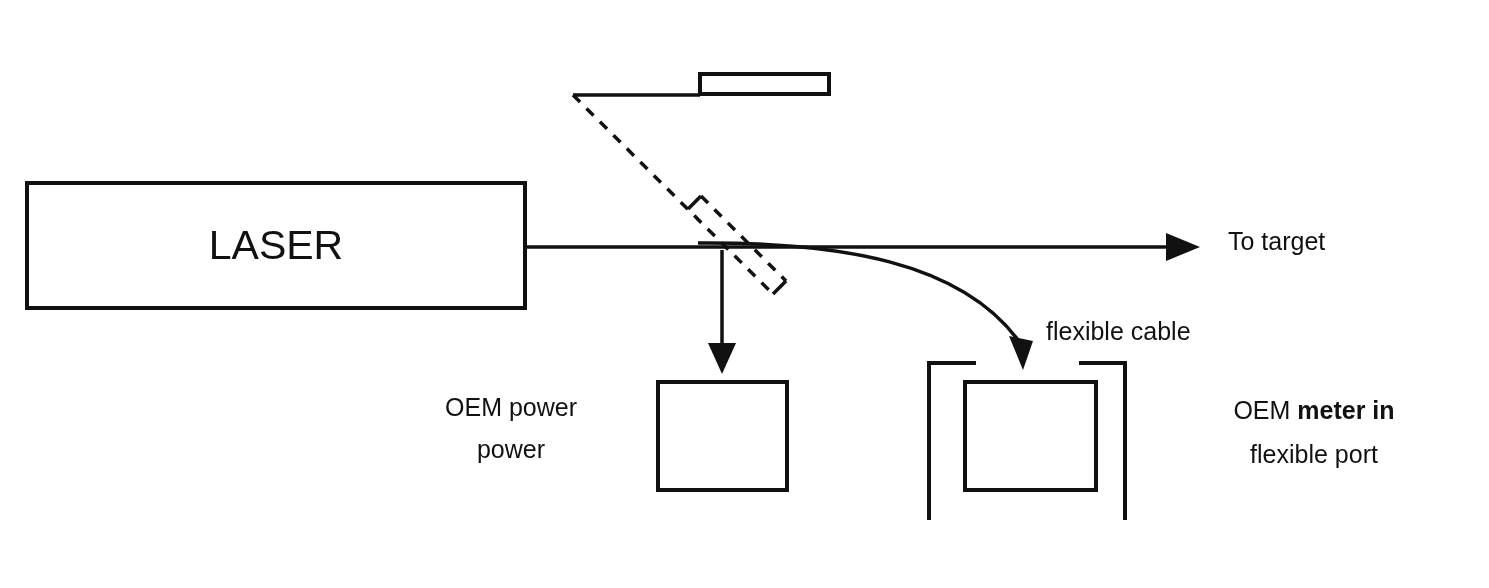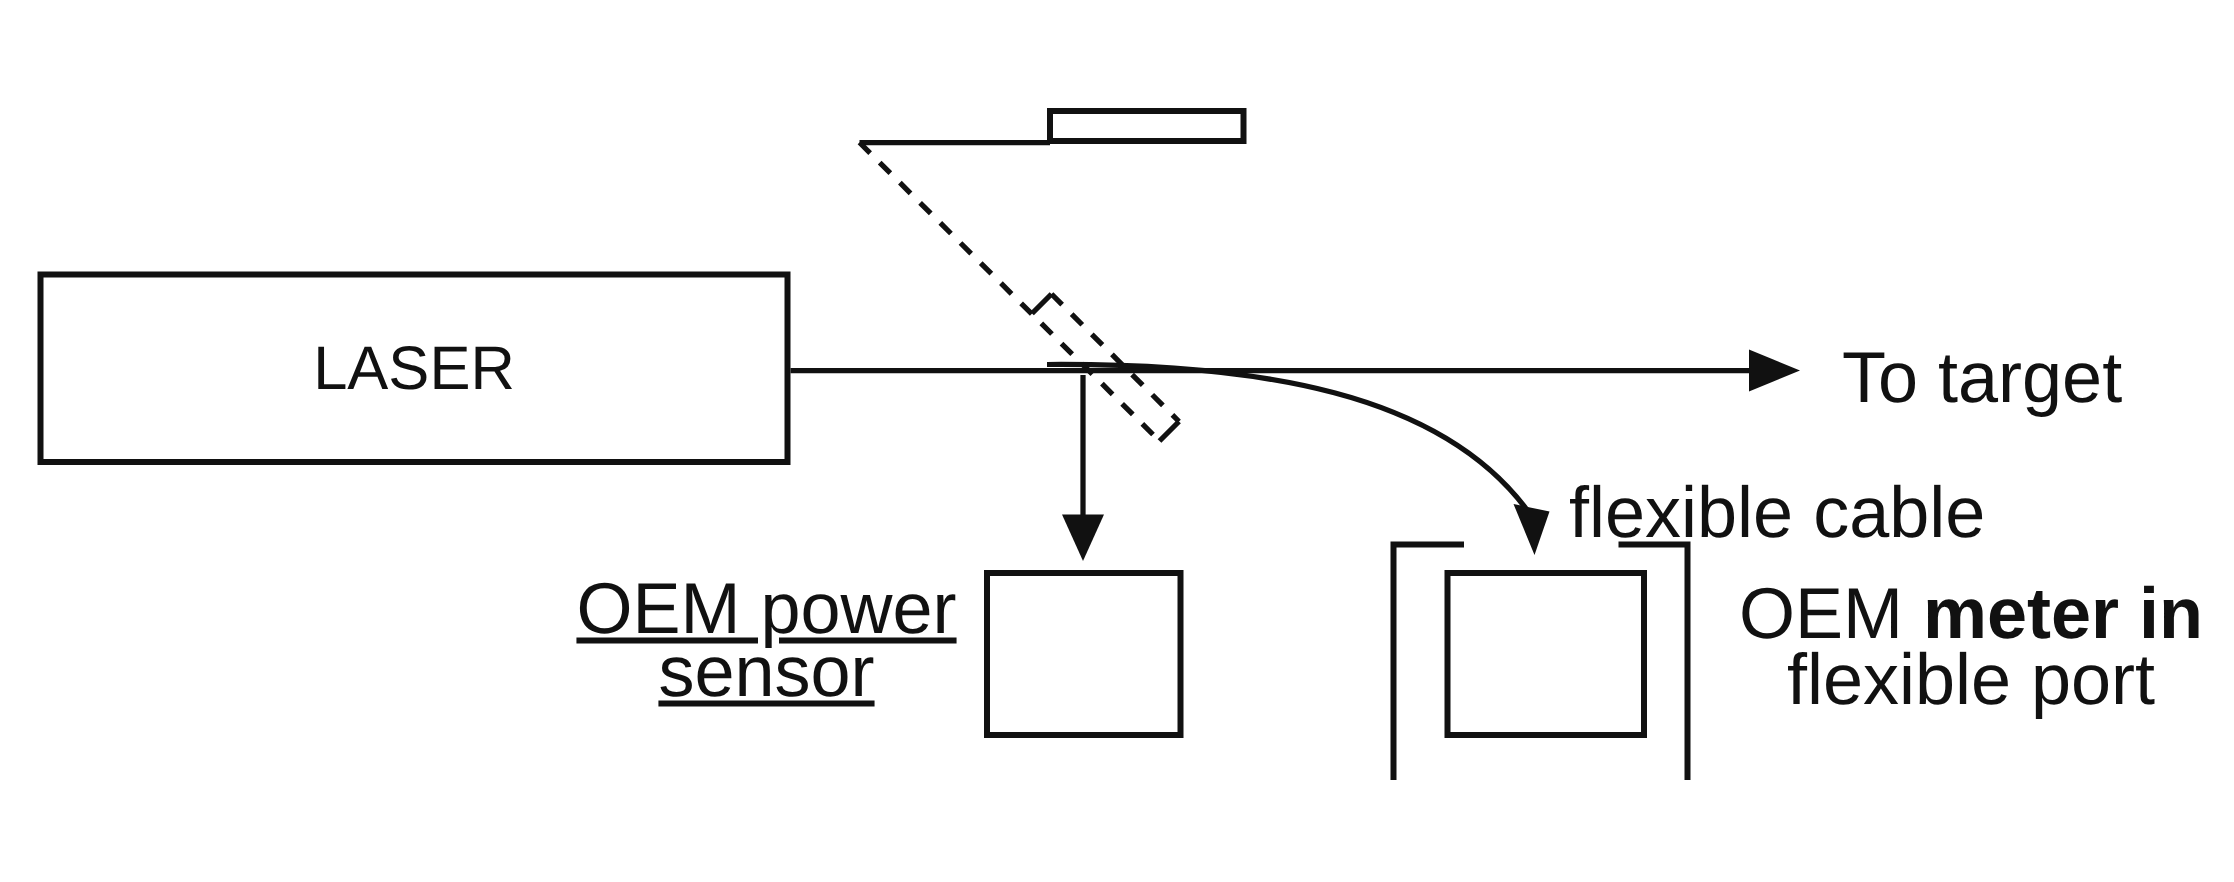--- a/index.html
+++ b/index.html
@@ -34,21 +34,21 @@
     stroke-dasharray: 10 9;
   }
   svg.diagram .solid-fill {
     fill: currentColor;
     stroke: none;
   }
   .label {
     position: absolute;
     white-space: nowrap;
     line-height: 1;
-    font-size: 48px;
+    font-size: 25px;
     color: var(--color-ink, #111111);
   }
   .label-laser {
     left: 27px;
     top: 183px;
     width: 498px;
     height: 125px;
     display: flex;
     align-items: center;
     justify-content: center;
@@ -62,21 +62,20 @@
     left: 1046px;
     top: 299px;
     margin-top: 20px;
   }
   .label-power-meter {
     left: 511px;
     top: 386px;
     transform: translateX(-50%);
     text-align: center;
     line-height: 42px;
-    text-decoration: underline;
   }
   .label-sensor {
     left: 1314px;
     top: 388px;
     transform: translateX(-50%);
     text-align: center;
     line-height: 44px;
   }
   .emph {
     font-weight: 600;
@@ -117,21 +116,21 @@
   </svg>
 
   <div class="label label-laser">LASER</div>
 
   <div class="label label-to-target">To target</div>
 
   <div class="label label-flexible-cable">flexible cable</div>
 
   <div class="label label-power-meter">
     <div>OEM power</div>
-    <div>sensor</div>
+    <div>power</div>
   </div>
 
   <div class="label label-sensor">
     <div><span>OEM </span><span class="emph">meter in</span></div>
     <div>flexible port</div>
   </div>
 
 </div>
 
 </body></html>

